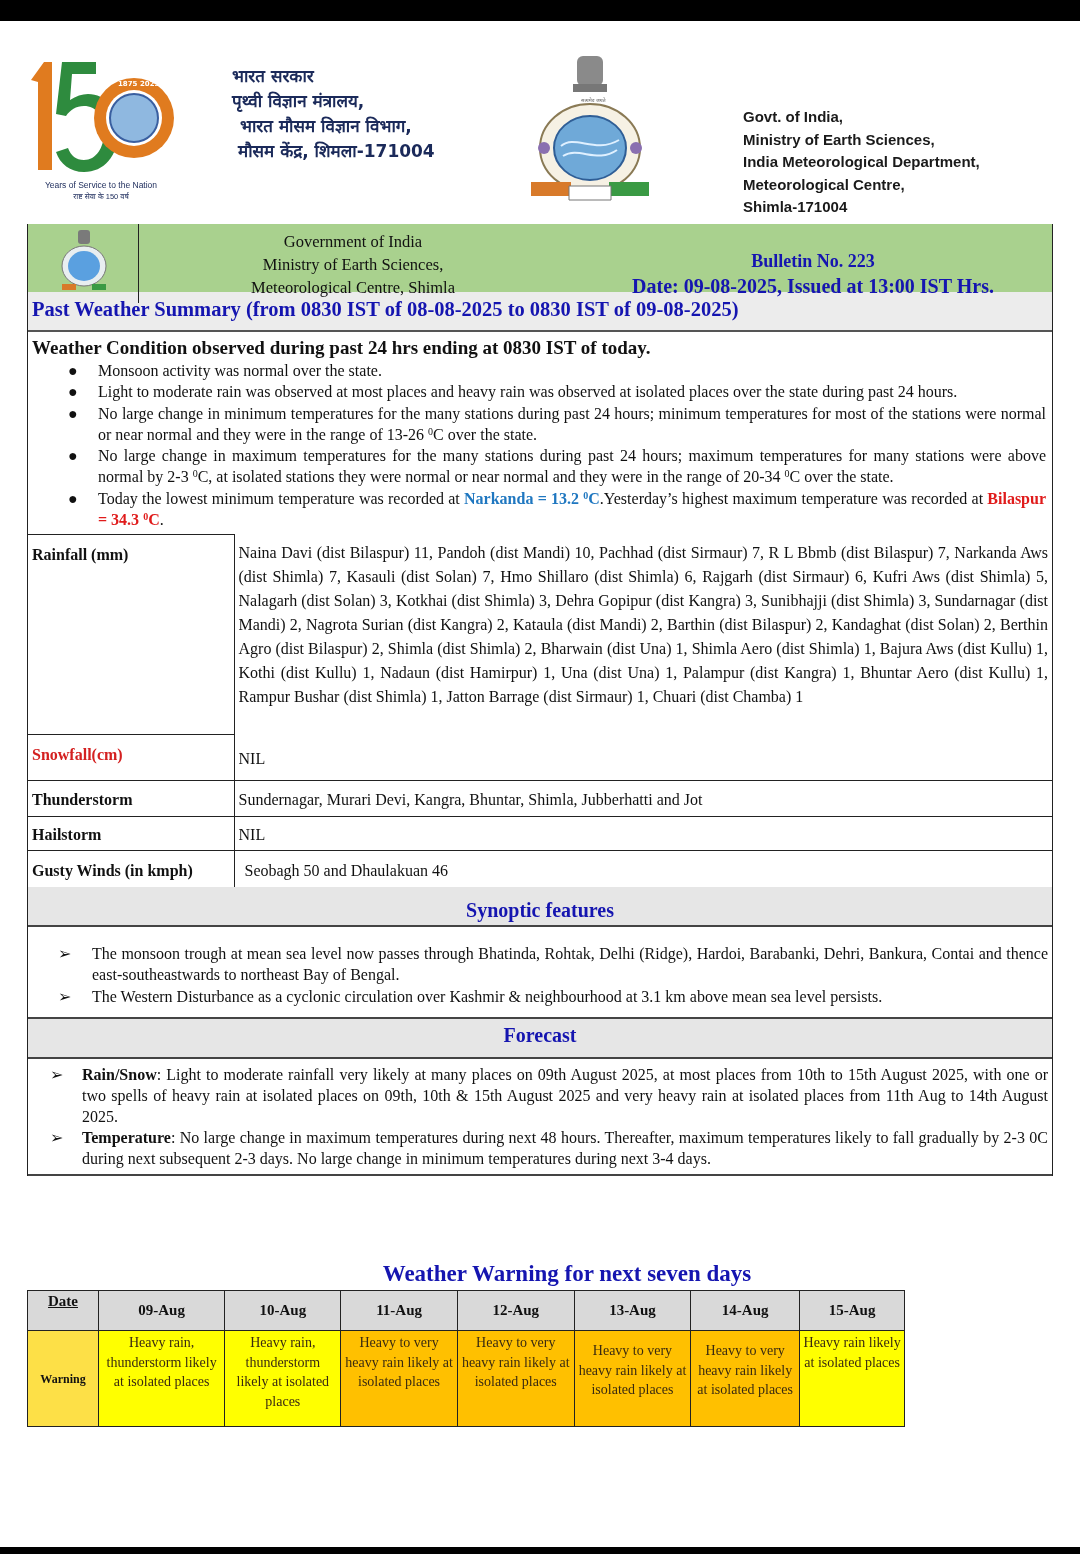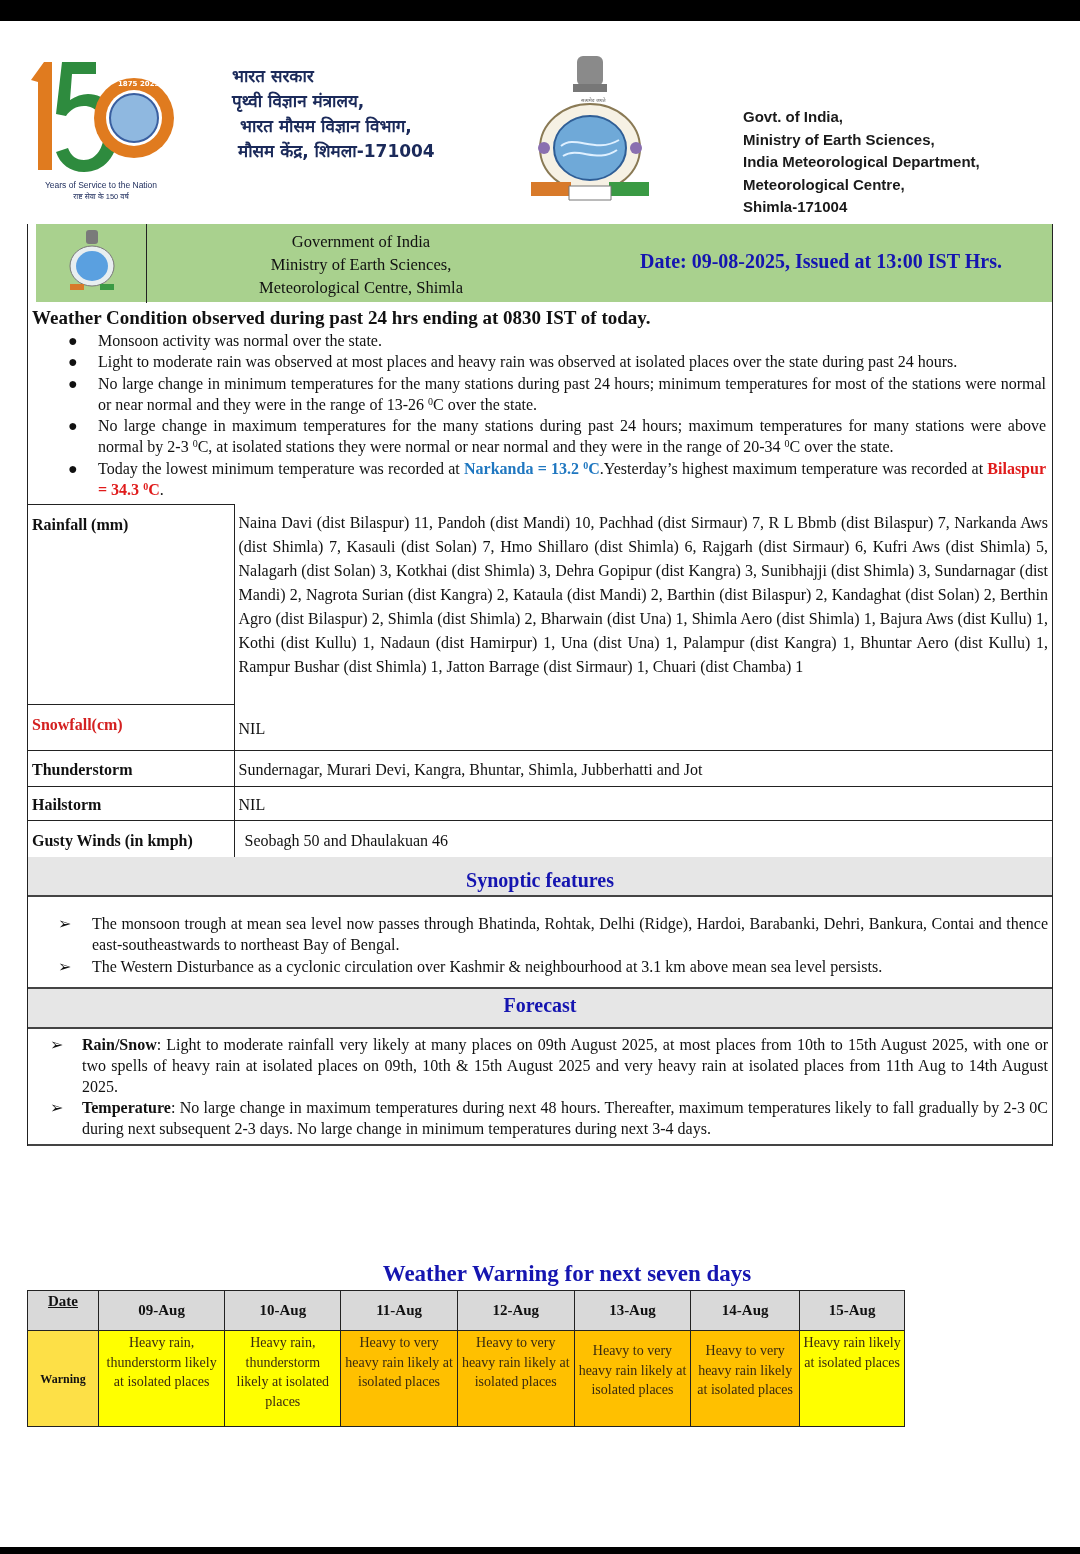--- a/index.html
+++ b/index.html
@@ -11,21 +11,21 @@
   
   .logo150 { position: absolute; left: 26px; top: 52px; width: 150px; height: 160px; }
   .hindi-head { position: absolute; left: 232px; top: 64px; font-family: "DejaVu Sans", sans-serif; font-weight: bold; font-size: 17px; line-height: 25px; color: #1b2a5a; }
   .hindi-head div:nth-child(3), .hindi-head div:nth-child(4) { padding-left: 8px; }
   .hindi-head div:nth-child(4) { padding-left: 6px; }
   .imd-emblem { position: absolute; left: 525px; top: 50px; width: 130px; height: 155px; }
   .eng-head { position: absolute; left: 743px; top: 62px; font-family: "Liberation Sans", sans-serif; font-weight: bold; font-size: 15px; line-height: 22.6px; color: #1a1a1a; margin-top: 44px; }
 
   
   .bulletin { position: absolute; left: 27px; top: 224px; width: 1026px; border-left: 1.5px solid #222; border-right: 1.5px solid #222; }
-  .green-band { position: relative; height: 78px; background: #a9d18e; margin-left: 8px; }
+  .green-band { position: relative; height: 68px; background: #a9d18e; }
   .green-band .emblem-cell { position: absolute; left: 0; top: 0; width: 111px; height: 79px; border-right: 1.5px solid #222; }
   .green-band .gov { position: absolute; left: 200px; top: 6px; width: 250px; text-align: center; font-size: 16.5px; line-height: 23px; color: #111; }
   .green-band .gov div:first-child { padding-left: 0; }
   .green-band .bno { position: absolute; left: 560px; top: 25px; width: 450px; text-align: center; color: #1515b0; font-weight: bold; font-size: 18px; line-height: 25px; }
   .green-band .bno .date { font-size: 20px; }
   .past-band { height: 40px; background: #ececec; border-bottom: 2px solid #555; padding-left: 4px; padding-top: 6px; font-size: 20.5px; font-weight: bold; color: #1515b0; }
 
   .wc-section { padding: 5px 4px 4px 4px; }
   .wc-title { font-size: 19px; font-weight: bold; color: #111; line-height: 22px; }
   .wc-list { list-style: none; margin-top: 1px; }
@@ -135,24 +135,26 @@
         <rect x="34" y="60" width="14" height="6" fill="#d87a2a"></rect>
         <rect x="64" y="60" width="14" height="6" fill="#3a9a44"></rect>
       </svg>
     </div>
     <div class="gov">
       <div>Government of India</div>
       <div>Ministry of Earth Sciences,</div>
       <div>Meteorological Centre, Shimla</div>
     </div>
     <div class="bno">
+      <div>Bulletin No. 223</div>
       <div class="date">Date: 09-08-2025, Issued at 13:00 IST Hrs.</div>
     </div>
   </div>
 
+  <div class="past-band">Past Weather Summary (from 0830 IST of 08-08-2025 to 0830 IST of 09-08-2025)</div>
 
   <div class="wc-section">
     <div class="wc-title">Weather Condition observed during past 24 hrs ending at 0830 IST of today.</div>
     <ul class="wc-list">
       <li><span class="bullet">●</span><span>Monsoon activity was normal over the state.</span></li>
       <li><span class="bullet">●</span><span>Light to moderate rain was observed at most places and heavy rain was observed at isolated places over the state during past 24 hours.</span></li>
       <li><span class="bullet">●</span><span>No large change in minimum temperatures for the many stations during past 24 hours; minimum temperatures for most of the stations were normal or near normal and they were in the range of 13-26 </span><sup>0</sup><span>C over the state.</span></li>
       <li><span class="bullet">●</span><span>No large change in maximum temperatures for the many stations during past 24 hours; maximum temperatures for many stations were above normal by 2-3 </span><sup>0</sup><span>C, at isolated stations they were normal or near normal and they were in the range of 20-34 </span><sup>0</sup><span>C over the state.</span></li>
       <li><span class="bullet">●</span><span>Today the lowest minimum temperature was recorded at </span><span class="blue"><span>Narkanda = 13.2 </span><sup>0</sup><span>C</span></span><span>.Yesterday’s highest maximum temperature was recorded at </span><span class="red"><span>Bilaspur = 34.3 </span><sup>0</sup><span>C</span></span><span>.</span></li>
     </ul>

